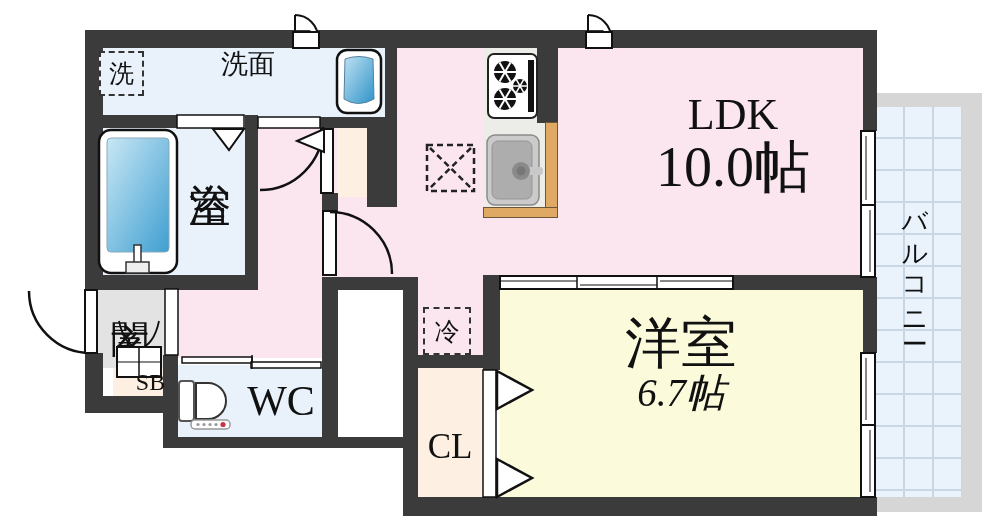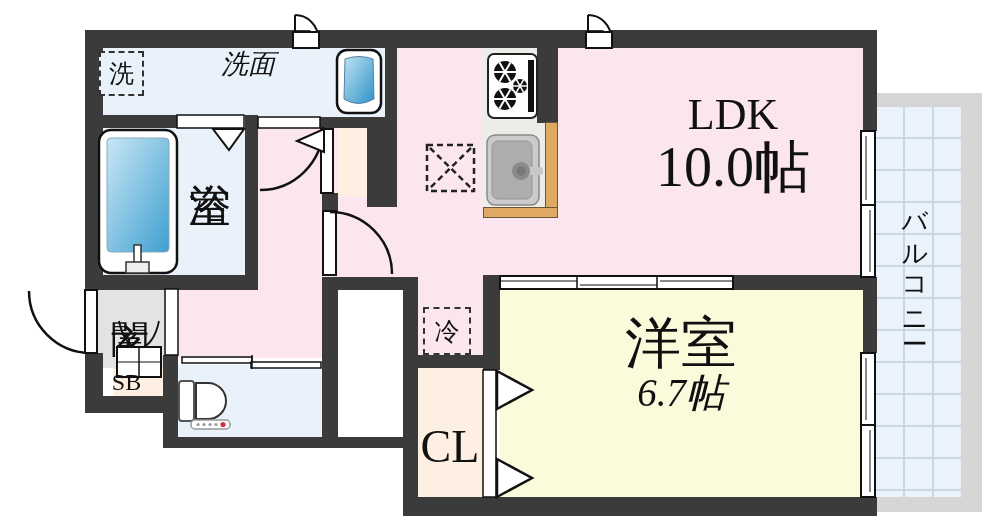--- a/index.html
+++ b/index.html
@@ -222,30 +222,31 @@
       <line x1="870" y1="430" x2="870" y2="492" stroke="#111" stroke-width="1"></line>
     </g>
 
     <g>
       <rect x="483" y="370" width="13" height="127" fill="#fff" stroke="#111" stroke-width="1.5"></rect>
       <polygon points="497,371 532,390 497,409" fill="#fff" stroke="#111" stroke-width="2.5"></polygon>
       <polygon points="497,459 532,478 497,497" fill="#fff" stroke="#111" stroke-width="2.5"></polygon>
     </g>
   </svg>
 
-  <div class="lab" style="left:178px;top:50px;width:140px;text-align:center;font-size:27px;font-style:italic;">
+  <div class="lab" style="left:178px;top:50px;width:140px;text-align:center;font-size:27px;">
     <span>洗面</span><br>
   </div>
 
   <div class="lab vtext" style="left:188px;top:150px;font-size:42px;">浴室</div>
 
-  <div class="lab center" style="left:100px;top:369px;width:53px;height:27px;font-size:24px;">SB</div>
-
-
-  <div class="lab center" style="left:416px;top:418px;width:68px;height:58px;font-size:46px;">CL</div>
+  <div class="lab center" style="left:124px;top:369px;width:53px;height:27px;font-size:24px;">SB</div>
+
+  <div class="lab center" style="left:240px;top:379px;width:82px;height:44px;font-size:42px;">WC</div>
+
+  <div class="lab center" style="left:416px;top:418px;width:68px;height:58px;font-size:35px;">CL</div>
 
   <div class="lab" style="left:600px;top:92px;width:266px;text-align:center;">
     <div style="position:static;font-size:44px;">LDK</div>
     <div style="position:static;font-size:56px;">10.0帖</div>
   </div>
 
   <div class="lab" style="left:556px;top:314px;width:250px;text-align:center;">
     <div style="position:static;font-size:56px;font-family:Liberation Serif, serif;">洋室</div>
     <div style="position:static;font-size:39px;font-style:italic;">6.7帖</div>
   </div>

